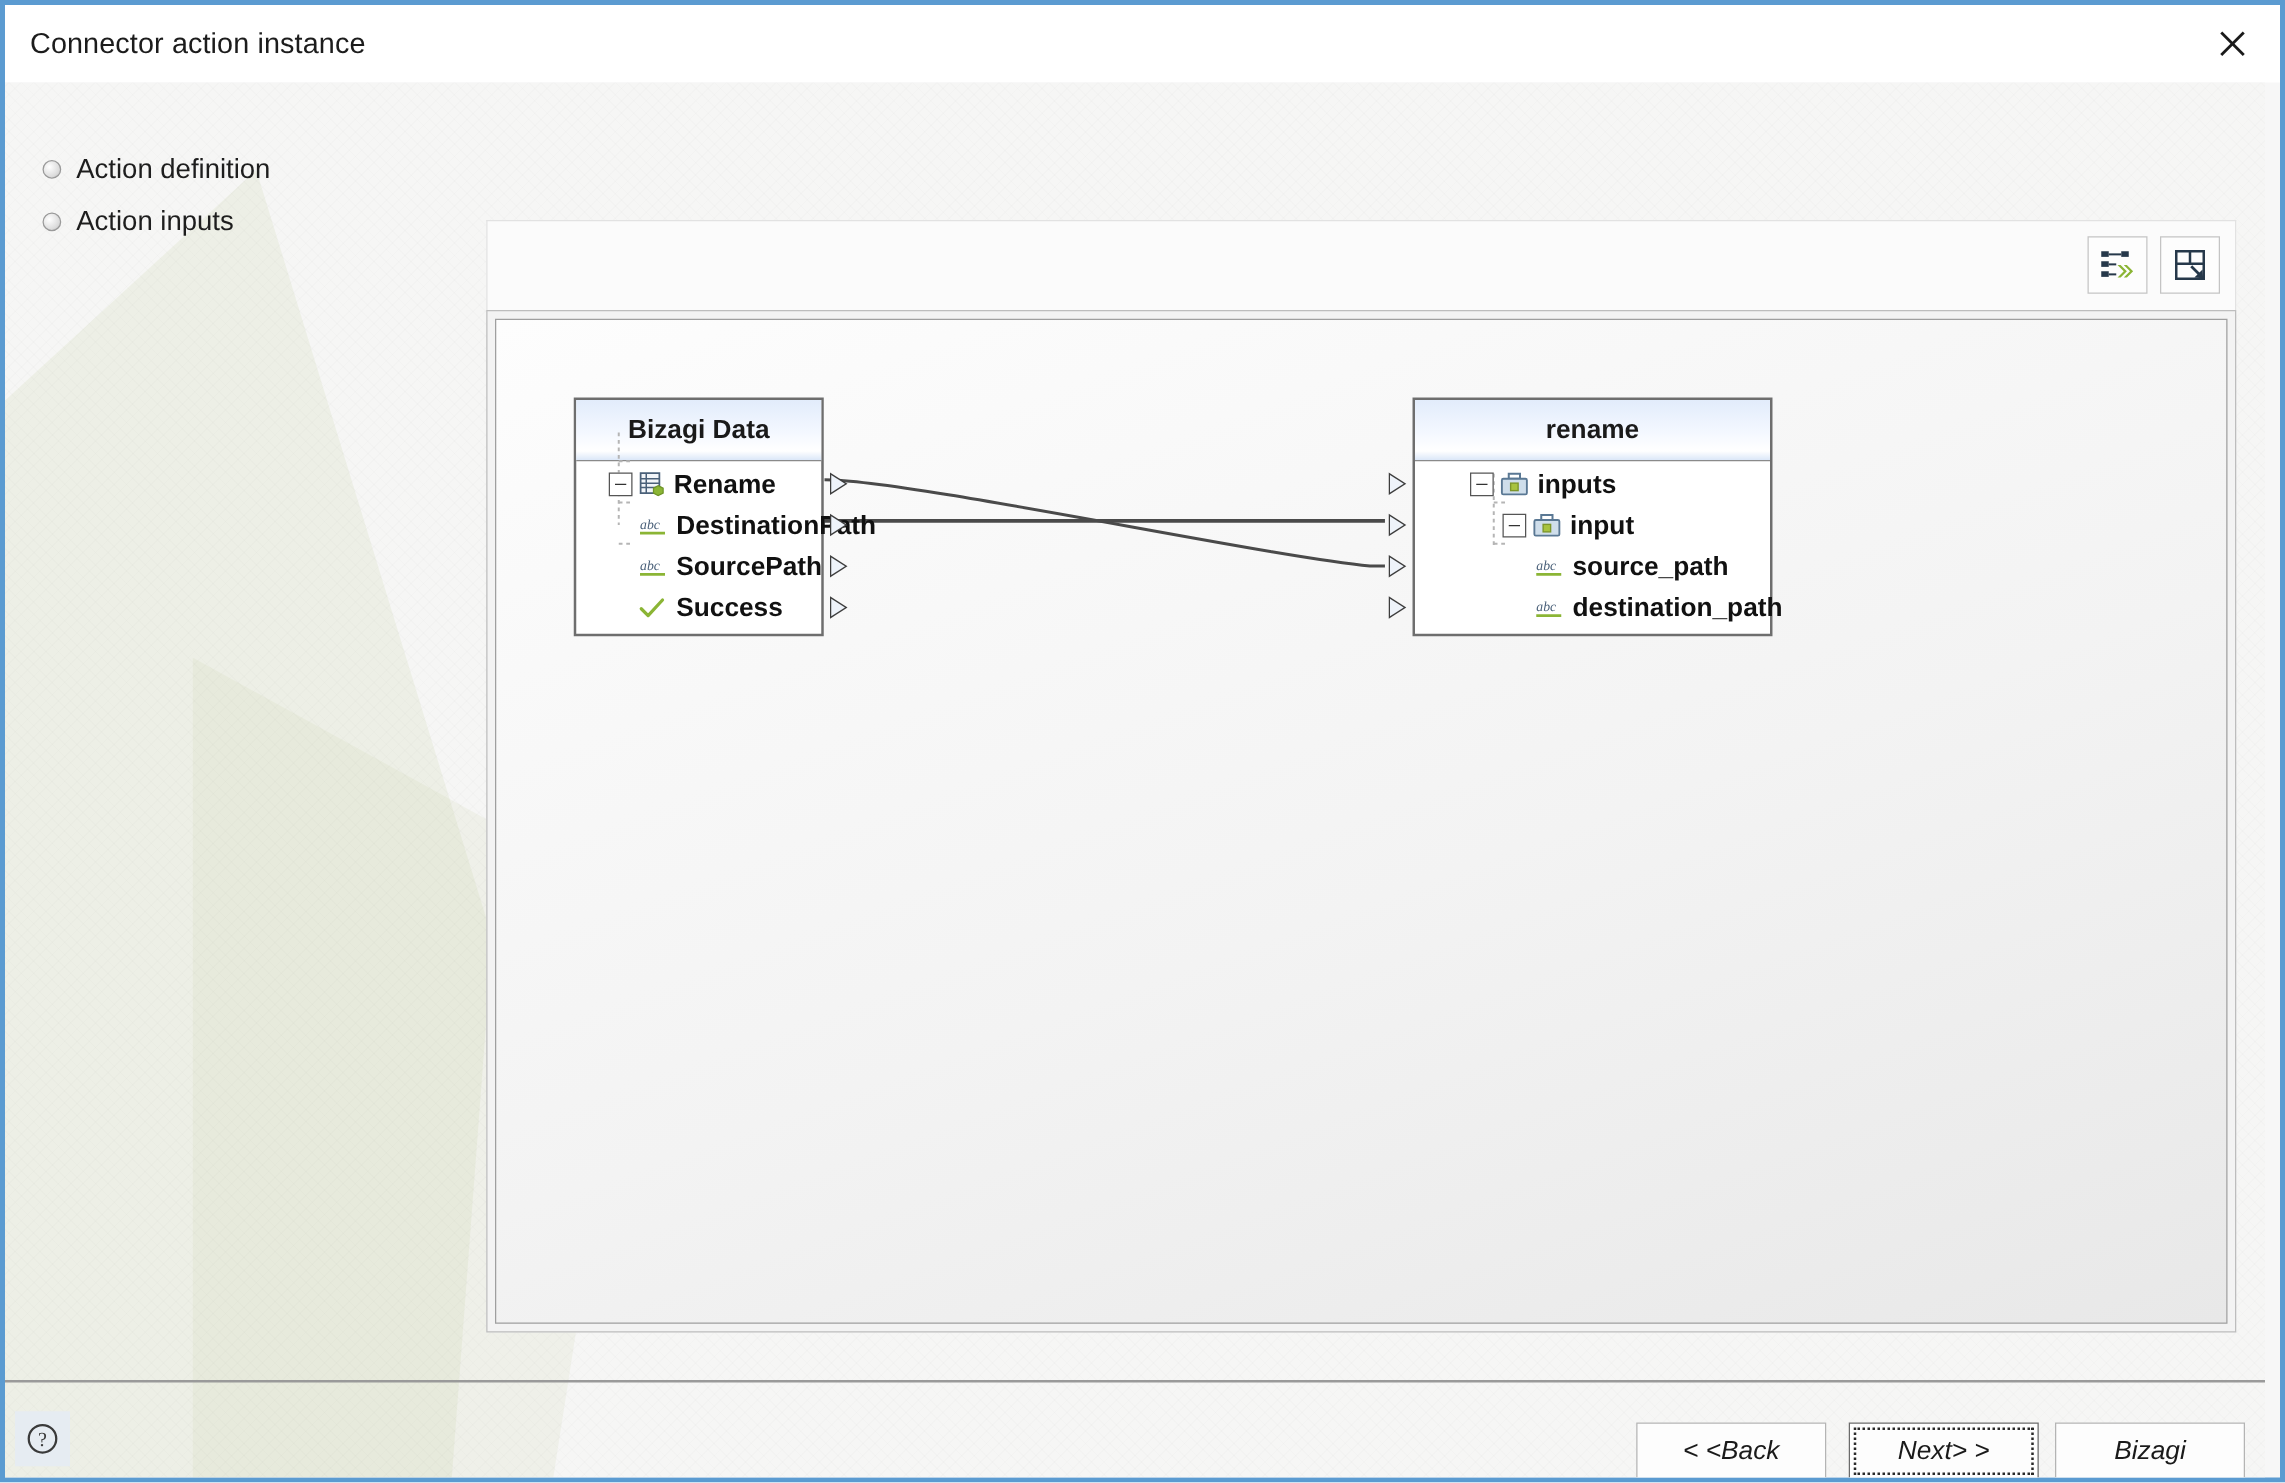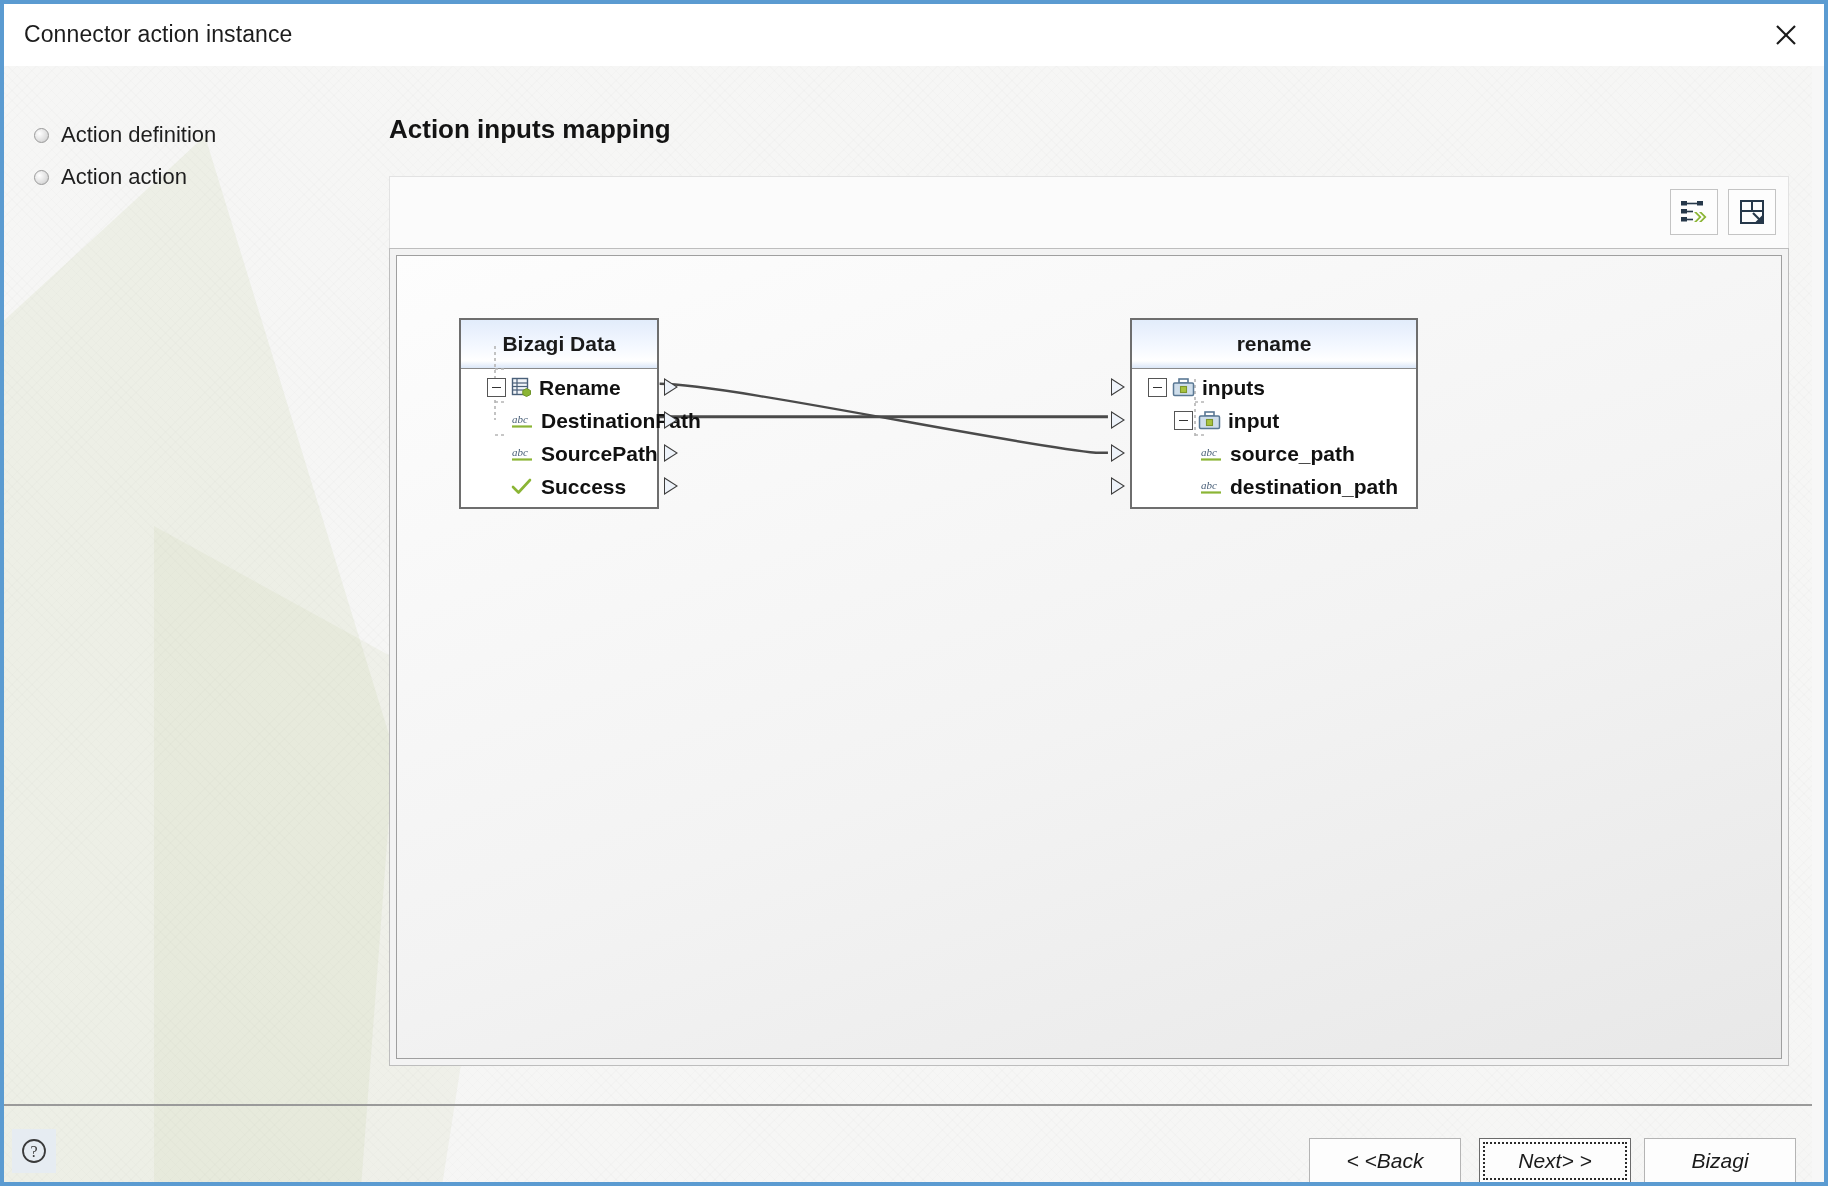--- a/index.html
+++ b/index.html
@@ -200,21 +200,21 @@
     position: relative;
     height: 33px;
     display: flex;
     align-items: center;
     font-size: 21px;
     color: #111111;
     white-space: nowrap;
   }
   .row .lbl { font-weight: bold; }
   .node-left .row { padding-left: 26px; }
-  .node-right .row { padding-left: 16px; }
+  .node-right .row { padding-left: 44px; }
 
   .treeline {
     position: absolute;
     pointer-events: none;
   }
 
   
   .expander {
     width: 17px; height: 17px;
     border: 1px solid #555;
@@ -348,25 +348,24 @@
     <div class="deco2"></div>
     <div class="texture"></div>
 
     <div class="nav">
       <div class="nav-item">
         <span class="nav-bullet"></span>
         <span class="nav-label">Action definition</span>
       </div>
       <div class="nav-item">
         <span class="nav-bullet"></span>
-        <span class="nav-label">Action action</span>
+        <span class="nav-label">Action inputs</span>
       </div>
     </div>
 
-    <div style="position:absolute;left:385px;top:48px;font-size:26px;font-weight:bold;color:#141414;">Action inputs mapping</div>
 
     <div class="panel">
 
       <div class="panel-head">
         <div class="tool-btn tool-automap">
           <svg width="28" height="26" viewBox="0 0 28 26" aria-hidden="true">
             <rect x="1" y="2" width="6" height="4.5" fill="#26384a"></rect>
             <rect x="1" y="10" width="6" height="4.5" fill="#26384a"></rect>
             <rect x="1" y="18" width="6" height="4.5" fill="#26384a"></rect>
             <rect x="7" y="3.7" width="10" height="1.6" fill="#26384a"></rect>

